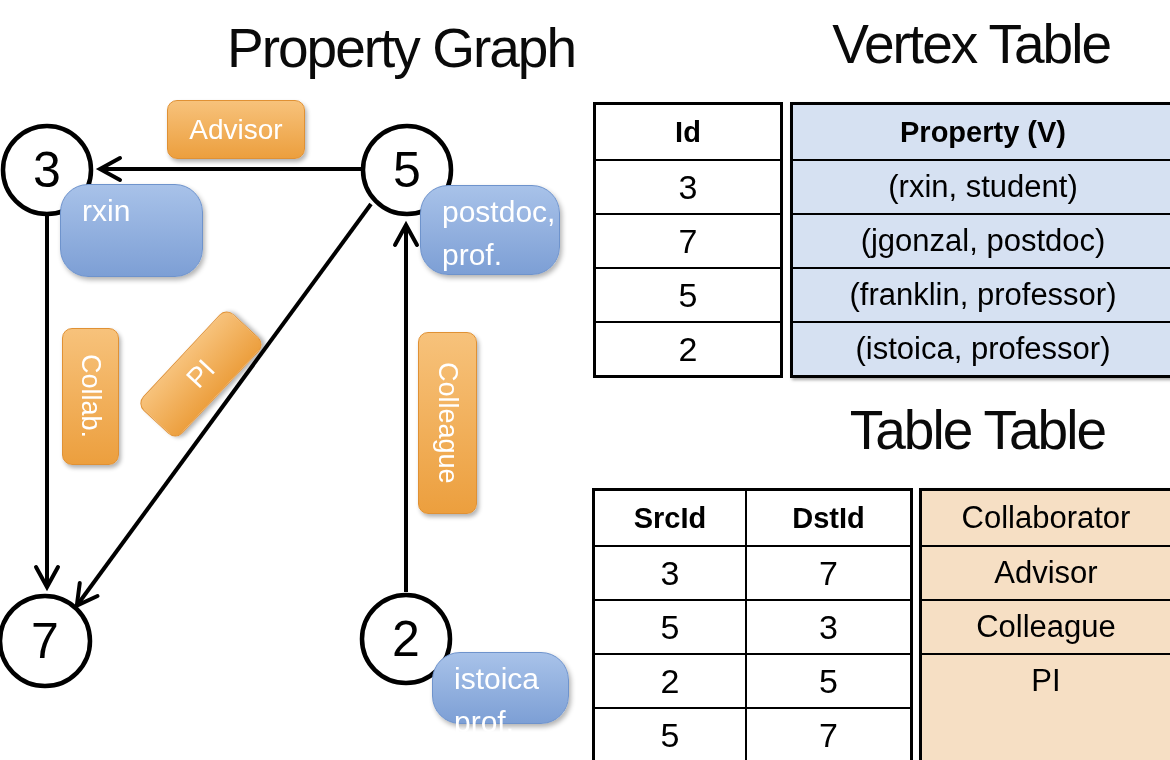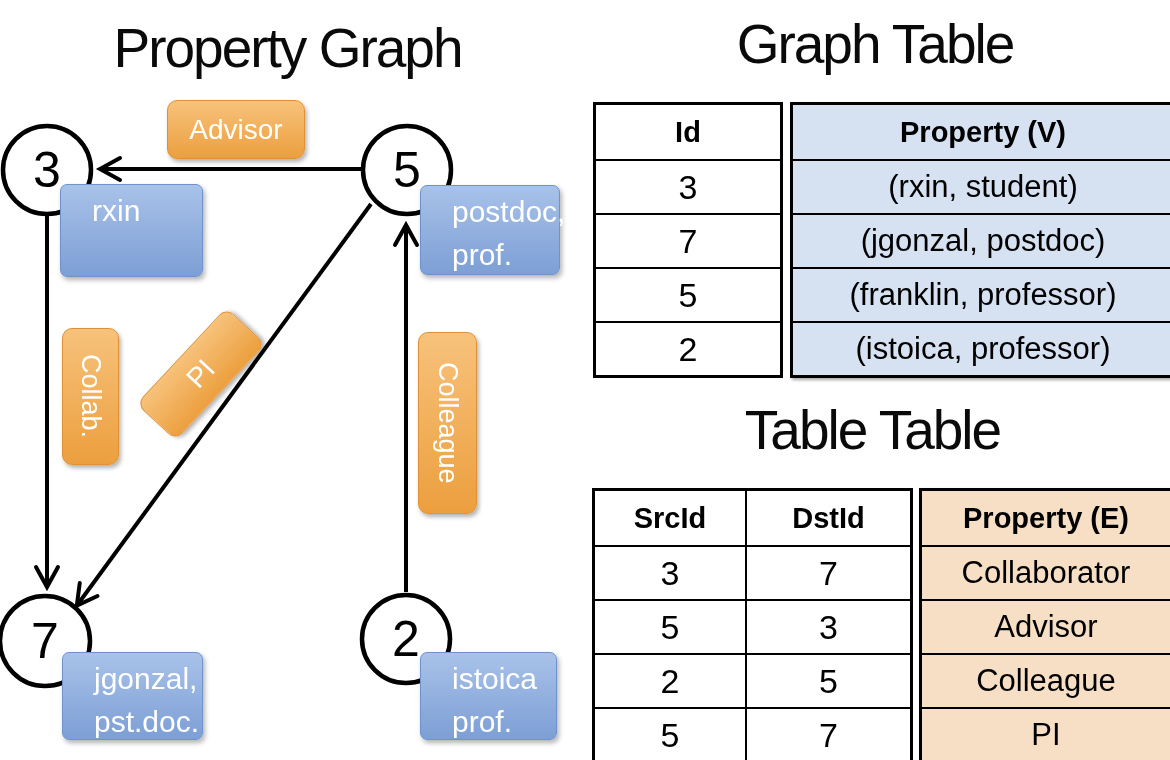--- a/index.html
+++ b/index.html
@@ -4,21 +4,21 @@
 <style>
   html,body{margin:0;padding:0;background:#fff;}
   #stage{
     position:relative;width:1170px;height:760px;background:#fff;overflow:hidden;
     font-family:"Liberation Sans",sans-serif;color:#000;
   }
   .abs{position:absolute;}
   
   .big-title{
     font-size:55px;letter-spacing:-2px;font-weight:400;color:#0a0a0a;
-    text-align:center;white-space:nowrap;z-index:2;
+    text-align:right;white-space:nowrap;z-index:2;
   }
   
   #graph-svg{position:absolute;left:0;top:0;z-index:1;}
   
   .node-num{
     width:64px;height:66px;line-height:66px;text-align:center;
     font-size:50px;font-weight:400;z-index:2;
   }
   
   .edge-label{
@@ -27,23 +27,23 @@
     border-radius:10px;color:#fff;
     display:flex;align-items:center;justify-content:center;
     font-size:28px;z-index:3;
     box-shadow:2px 3px 4px rgba(0,0,0,0.3);
   }
   .edge-label.vertical{writing-mode:vertical-rl;font-size:27px;}
   
   .node-box{
     background:linear-gradient(to bottom,var(--blue_top),var(--blue_bottom));
     border:1.5px solid var(--blue_border);
-    border-radius:7px;color:#fff;
+    border-radius:28px;color:#fff;
     font-size:30px;line-height:43px;
-    padding:4px 0 0 31px;box-sizing:border-box;
+    padding:4px 0 0 21px;box-sizing:border-box;
     z-index:4;box-shadow:2px 3px 5px rgba(0,0,0,0.3);
   }
   .node-box div{white-space:nowrap;}
   
   .tbl{background:#fff;z-index:2;}
   .tbl .cell{
     height:54px;display:flex;align-items:center;justify-content:center;
     font-size:31px;box-sizing:border-box;
   }
   .tbl .cell.num{font-size:34px;}
@@ -81,45 +81,41 @@
     <line x1="371" y1="204" x2="78" y2="604" stroke="#000" stroke-width="4" marker-end="url(#arrow)"></line>
     <line x1="406" y1="592" x2="406" y2="227" stroke="#000" stroke-width="4" marker-end="url(#arrow)"></line>
 
     <circle cx="47" cy="170" r="44" fill="#fff" stroke="#000" stroke-width="4.5"></circle>
     <circle cx="407" cy="170" r="44" fill="#fff" stroke="#000" stroke-width="4.5"></circle>
     <circle cx="45" cy="641" r="45" fill="#fff" stroke="#000" stroke-width="4.5"></circle>
     <circle cx="406" cy="639" r="44" fill="#fff" stroke="#000" stroke-width="4.5"></circle>
   </svg>
 
   <div class="abs big-title" style="left:0;top:16px;width:575px;">Property Graph</div>
-  <div class="abs big-title" style="left:640px;top:12px;width:470px;">Graph Table</div>
+  <div class="abs big-title" style="left:640px;top:12px;width:470px;">Vertex Table</div>
   <div class="abs big-title" style="left:640px;top:398px;width:465px;">Table Table</div>
 
   <div class="abs node-num" style="left:15px;top:137px;">3</div>
   <div class="abs node-num" style="left:375px;top:137px;">5</div>
   <div class="abs node-num" style="left:13px;top:608px;">7</div>
   <div class="abs node-num" style="left:374px;top:606px;">2</div>
 
   <div class="abs edge-label" style="left:167px;top:100px;width:136px;height:57px;">Advisor</div>
   <div class="abs edge-label vertical" style="left:62px;top:328px;width:55px;height:135px;">Collab.</div>
   <div class="abs edge-label" style="left:135px;top:347px;width:130px;height:52px;transform:rotate(-47deg);">PI</div>
   <div class="abs edge-label vertical" style="left:418px;top:332px;width:57px;height:180px;">Colleague</div>
 
   <div class="abs node-box" style="left:60px;top:184px;width:143px;height:93px;">
     <div>rxin</div>
   </div>
   <div class="abs node-box" style="left:420px;top:185px;width:140px;height:90px;">
     <div>postdoc,</div>
     <div>prof.</div>
   </div>
-  <div class="abs node-box" style="left:62px;top:652px;width:141px;height:88px;">
-    <div>jgonzal,</div>
-    <div>pst.doc.</div>
-  </div>
-  <div class="abs node-box" style="left:420px;top:652px;width:137px;height:88px;">
+  <div class="abs node-box" style="left:432px;top:652px;width:137px;height:72px;">
     <div>istoica</div>
     <div>prof.</div>
   </div>
 
   <div class="abs tbl" style="left:593px;top:102px;display:flex;gap:7px;">
     <div class="col-table" style="width:184px;">
       <div class="cell hdr">Id</div>
       <div class="cell num">3</div>
       <div class="cell num">7</div>
       <div class="cell num">5</div>
@@ -141,21 +137,20 @@
       <div class="cell num">3</div>
       <div class="cell num">7</div>
       <div class="cell num">5</div>
       <div class="cell num">3</div>
       <div class="cell num">2</div>
       <div class="cell num">5</div>
       <div class="cell num">5</div>
       <div class="cell num">7</div>
     </div>
     <div class="prop-table et-prop" style="width:248px;">
-      <div class="cell hdr">Property (E)</div>
       <div class="cell">Collaborator</div>
       <div class="cell">Advisor</div>
       <div class="cell">Colleague</div>
       <div class="cell">PI</div>
     </div>
   </div>
 
 </div>
 
 </body></html>

